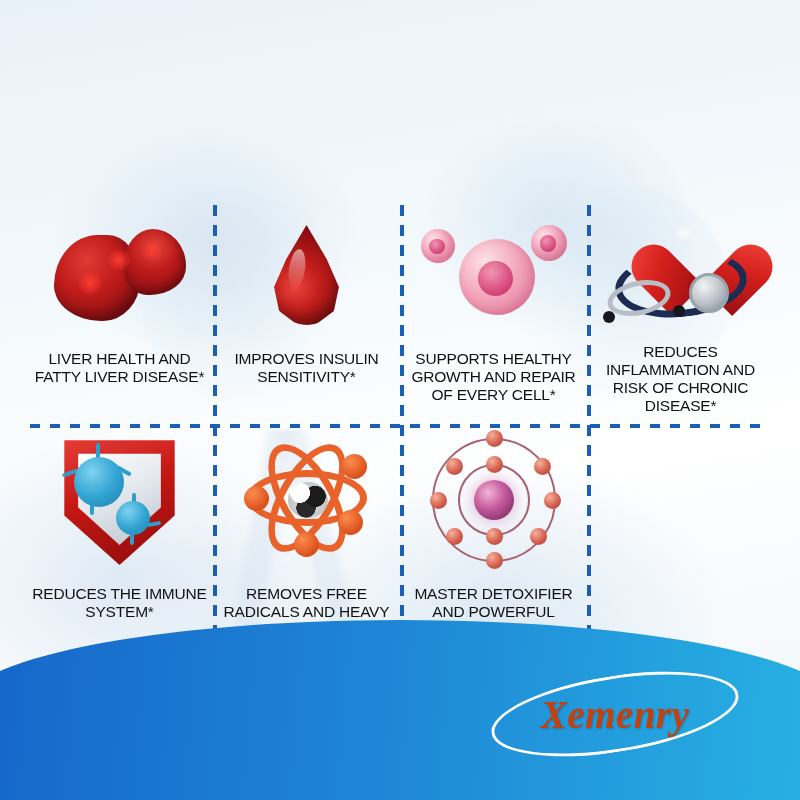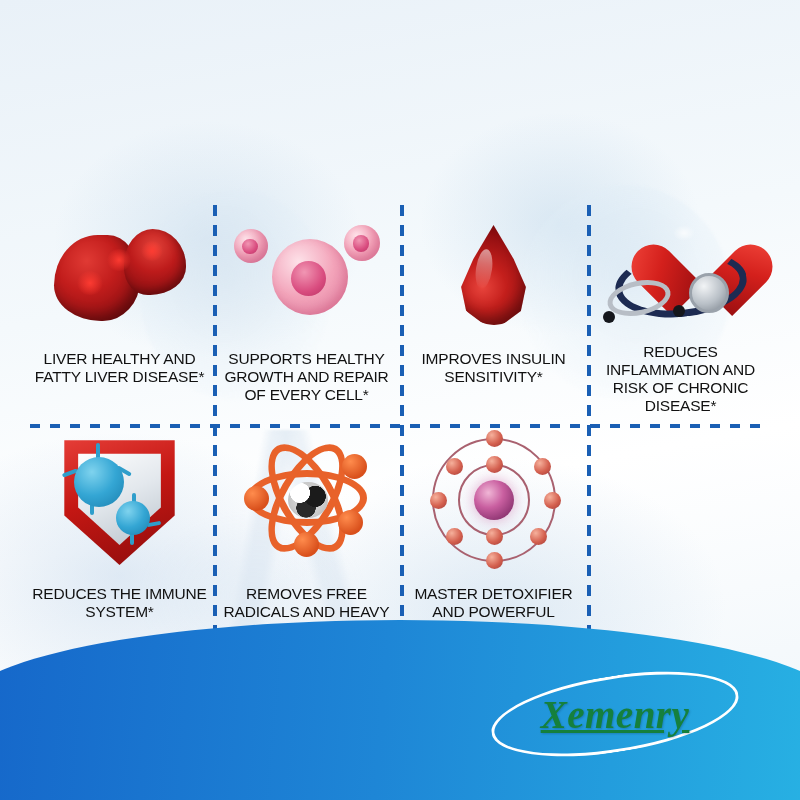--- a/index.html
+++ b/index.html
@@ -146,28 +146,27 @@
   }
   .logo-swoosh {
     position: absolute; inset: 0;
     border: 3.5px solid #ffffff;
     border-radius: 50%;
     transform: rotate(-9deg);
     clip-path: polygon(0 0, 78% 0, 100% 18%, 100% 100%, 22% 100%, 0 82%);
   }
   .logo-text {
     position: relative;
-    color: #15803d;
+    color: #c2410c;
     font-family: "Liberation Serif", serif;
     font-style: italic;
     font-weight: bold;
     font-size: 39px;
     letter-spacing: .5px;
     text-shadow: 1px 1px 2px rgba(0,40,80,.25);
-    text-decoration: underline;
   }
 
   
   .icon { position: relative; }
 
   
   .liver { width: 132px; height: 96px; }
   .liver .lobe-l {
     position: absolute; left: 0; top: 8px; width: 86px; height: 86px;
     background: radial-gradient(circle at 38% 30%, #e03a34 0%, #c21d1c 38%, #8d0f12 78%, #6d0a0d 100%);
@@ -380,42 +379,42 @@
       <div class="icon-box">
         <div class="icon liver">
           <div class="lobe-l"></div>
             <div class="gall"></div>
             <div class="lobe-r"></div>
           <div class="spot s1"></div>
             <div class="spot s2"></div>
             <div class="spot s3"></div>
         </div>
       </div>
-      <div class="caption">LIVER HEALTHY AND FATTY LIVER DISEASE*</div>
+      <div class="caption">LIVER HEALTH AND FATTY LIVER DISEASE*</div>
+    </div>
+
+    <div class="cell">
+      <div class="icon-box">
+        <div class="icon drop">
+          <div class="body"></div>
+            <div class="gloss"></div>
+        </div>
+      </div>
+      <div class="caption">IMPROVES INSULIN SENSITIVITY*</div>
     </div>
 
     <div class="cell">
       <div class="icon-box">
         <div class="icon cells">
           <div class="c sm1"></div>
             <div class="c big"></div>
             <div class="c sm2"></div>
         </div>
       </div>
       <div class="caption">SUPPORTS HEALTHY GROWTH AND REPAIR OF EVERY CELL*</div>
-    </div>
-
-    <div class="cell">
-      <div class="icon-box">
-        <div class="icon drop">
-          <div class="body"></div>
-            <div class="gloss"></div>
-        </div>
-      </div>
-      <div class="caption">IMPROVES INSULIN SENSITIVITY*</div>
     </div>
 
 
     <div class="cell row2">
       <div class="icon-box">
         <div class="icon heart-ico">
           <div class="heart"></div>
             <div class="hgloss"></div>
           <div class="steth-tube"></div>
             <div class="steth-ring"></div>

